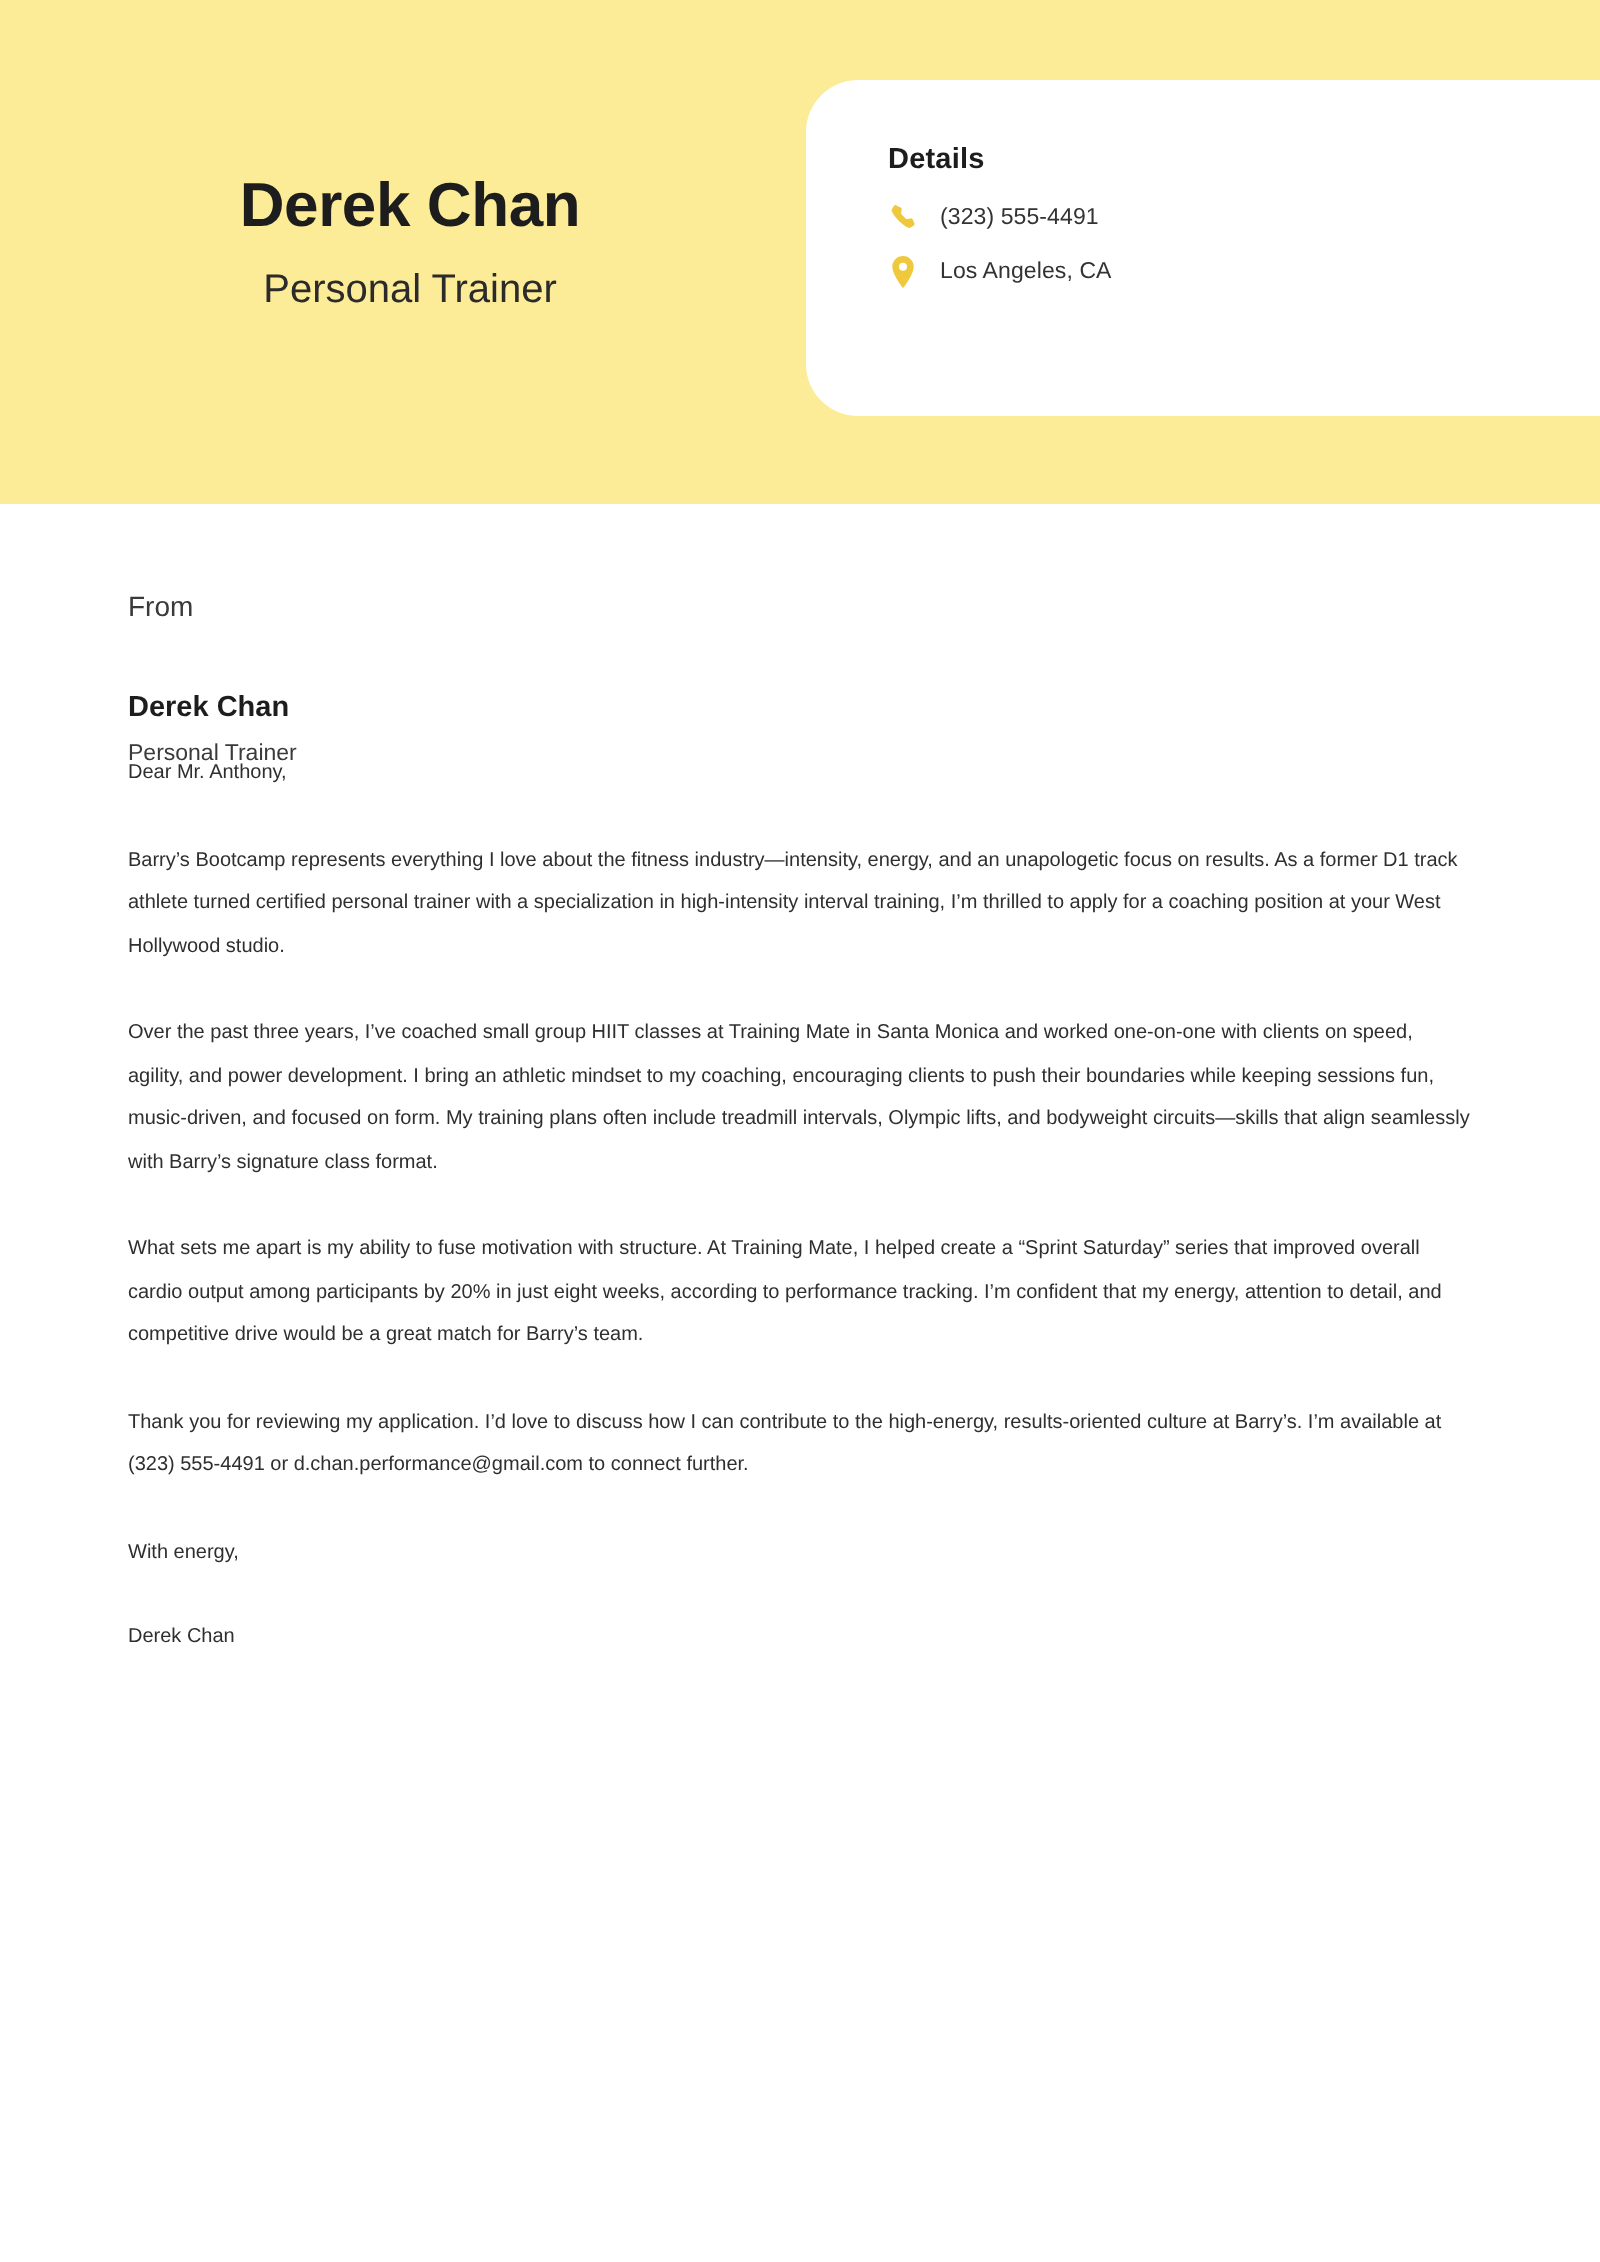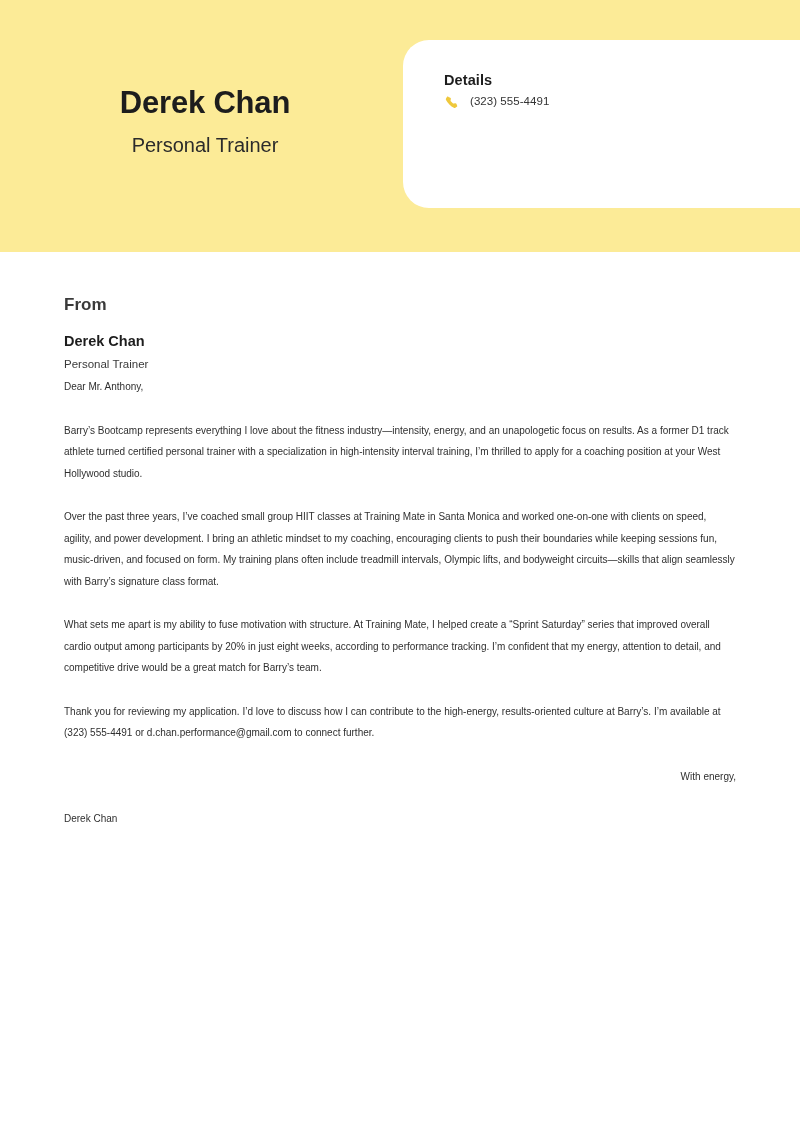--- a/index.html
+++ b/index.html
@@ -61,20 +61,21 @@
   }
   .details-title {
     margin: 0 0 7px 0;
     font-size: 14.5px;
     font-weight: 700;
     color: #1d1d1d;
     letter-spacing: 0.1px;
   }
   .detail-row {
     display: flex;
+    align-items: center;
     height: 27px;
     gap: 11px;
   }
   .detail-icon {
     width: 15px;
     height: 15px;
     flex: 0 0 15px;
     display: flex;
     align-items: center;
     justify-content: center;
@@ -98,25 +99,24 @@
   .addresses {
     position: relative;
     padding: 44px 0 0 0;
     height: 124px;
   }
   .addr-col { position: absolute; top: 44px; }
   .addr-from { left: 64px; }
   .addr-to   { left: 431px; }
 
   .addr-label {
-    font-size: 17px;
+    font-size: 14px;
     color: #3a3a3a;
-    margin: 0 0 20px 0;
+    margin: 0 0 36px 0;
     line-height: 1;
-    font-weight: bold;
   }
   .addr-name {
     font-size: 14.5px;
     font-weight: 700;
     color: #1d1d1d;
     margin: 0 0 8px 0;
     line-height: 1.15;
   }
   .addr-sub {
     font-size: 11.5px;
@@ -129,21 +129,21 @@
     padding: 0 64px 0 64px;
   }
   .body-text p {
     margin: 0 0 22px 0;
     font-size: 10px;
     line-height: 21.5px;
     color: #2f2f2f;
     text-align: left;
   }
   .body-text p.salutation { margin-bottom: 22px; }
-  .body-text p.signoff    { margin-bottom: 21px; text-align: right; }
+  .body-text p.signoff    { margin-bottom: 21px; }
   .body-text p.signature  { margin-bottom: 0; }
 </style>
 </head>
 <body>
 
 <div class="header-band">
 
   <div class="identity">
     <h1 class="identity-name">Derek Chan</h1>
     <p class="identity-role">Personal Trainer</p>
@@ -156,20 +156,29 @@
       <div class="detail-row">
         <span class="detail-icon">
           <svg width="15" height="15" viewBox="0 0 24 24" fill="#EFC83C">
             <path d="M6.6 2.5c-.7-.3-1.5 0-1.9.6L3.2 5.5c-.4.7-.4 1.6 0 2.3 1.3 2.5 3.2 5 5.4 7.2 2.2 2.2 4.7 4.1 7.2 5.4.7.4 1.6.4 2.3 0l2.4-1.5c.6-.4.9-1.2.6-1.9l-1.3-3c-.3-.7-1-1-1.7-.9l-2.6.5c-.5.1-1-.1-1.4-.4l-3.2-3.2c-.4-.4-.5-.9-.4-1.4l.5-2.6c.1-.7-.2-1.4-.9-1.7l-3-1.3z"></path>
           </svg>
         </span>
         <span class="detail-text">(323) 555-4491</span>
       </div>
 
 
+      <div class="detail-row">
+        <span class="detail-icon">
+          <svg width="13" height="16" viewBox="0 0 18 24" fill="#EFC83C">
+            <path d="M9 0C4.6 0 1 3.6 1 8c0 6 8 16 8 16s8-10 8-16c0-4.4-3.6-8-8-8z"></path>
+            <circle cx="9" cy="8" r="3" fill="#FFFFFF"></circle>
+          </svg>
+        </span>
+        <span class="detail-text">Los Angeles, CA</span>
+      </div>
     </div>
   </div>
 </div>
 
 <div class="letter">
 
   <div class="addresses">
     <div class="addr-col addr-from">
       <p class="addr-label">From</p>
       <p class="addr-name">Derek Chan</p>

